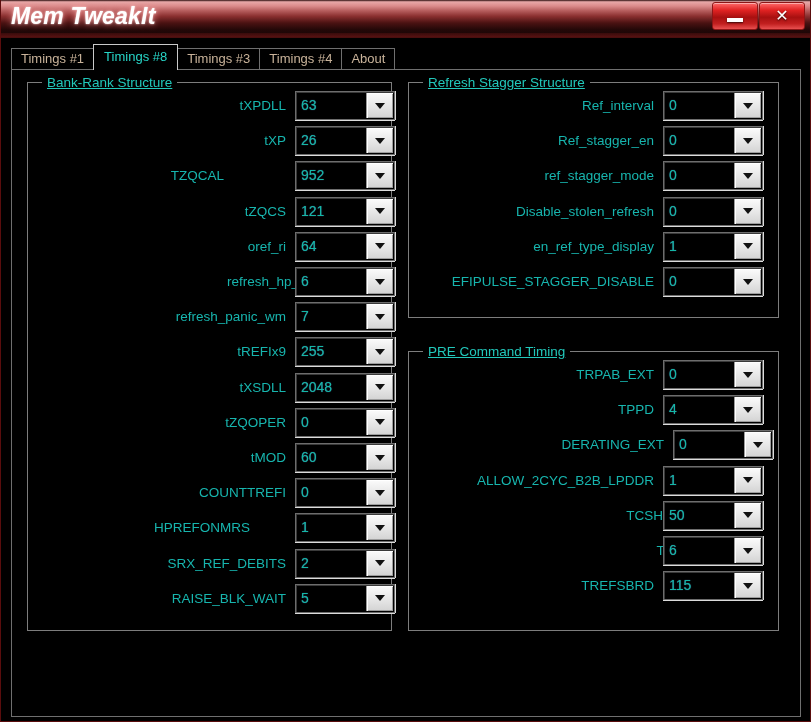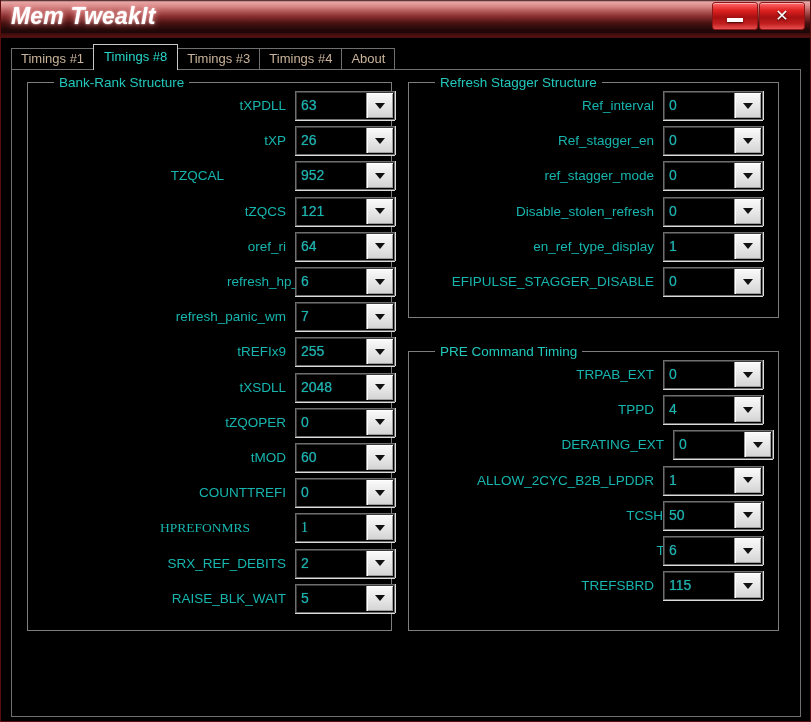--- a/index.html
+++ b/index.html
@@ -98,23 +98,23 @@
     margin-top:-1px;
   }
 
   
   .group{
     position:absolute;box-sizing:border-box;
     border:1px solid #7d7d7d;
     background:transparent;
   }
   .group > .gtitle{
-    position:absolute;top:-8px;left:26px;
+    position:absolute;top:-8px;left:14px;
     background:#000;padding:0 5px;
-    color:#22c8bb;font-size:13.5px;line-height:15px;white-space:nowrap;
+    color:#22c8bb;font-size:13.5px;line-height:15px;white-space:nowrap;text-decoration:underline;
   }
 
   
   .row{position:absolute;height:29px;display:flex;align-items:center;}
   .rlabel{
     position:absolute;right:0;top:0;height:29px;line-height:29px;
     color:#17b5ae;font-size:13.5px;white-space:nowrap;text-align:right;
   }
   .combo{
     position:absolute;top:0;
@@ -287,21 +287,21 @@
         </div>
         <div class="row" style="left: 15px; top: 408.2px; width: 365px;">
           <div class="rlabel" style="right: 106px;">COUNTTREFI</div>
           <div class="combo" style="left: 268px;">
             <div class="cval">0</div>
             <div class="carrow">
               <div class="tri"></div>
             </div>
           </div>
         </div>
-        <div class="row" style="left: 15px; top: 443.4px; width: 329px; font-family: Liberation Serif, serif;">
+        <div class="row" style="left: 15px; top: 443.4px; width: 329px;">
           <div class="rlabel" style="right: 106px;">HPREFONMRS</div>
           <div class="combo" style="left: 268px;">
             <div class="cval">1</div>
             <div class="carrow">
               <div class="tri"></div>
             </div>
           </div>
         </div>
         <div class="row" style="left: 15px; top: 478.6px; width: 365px;">
           <div class="rlabel" style="right: 106px;">SRX_REF_DEBITS</div>

